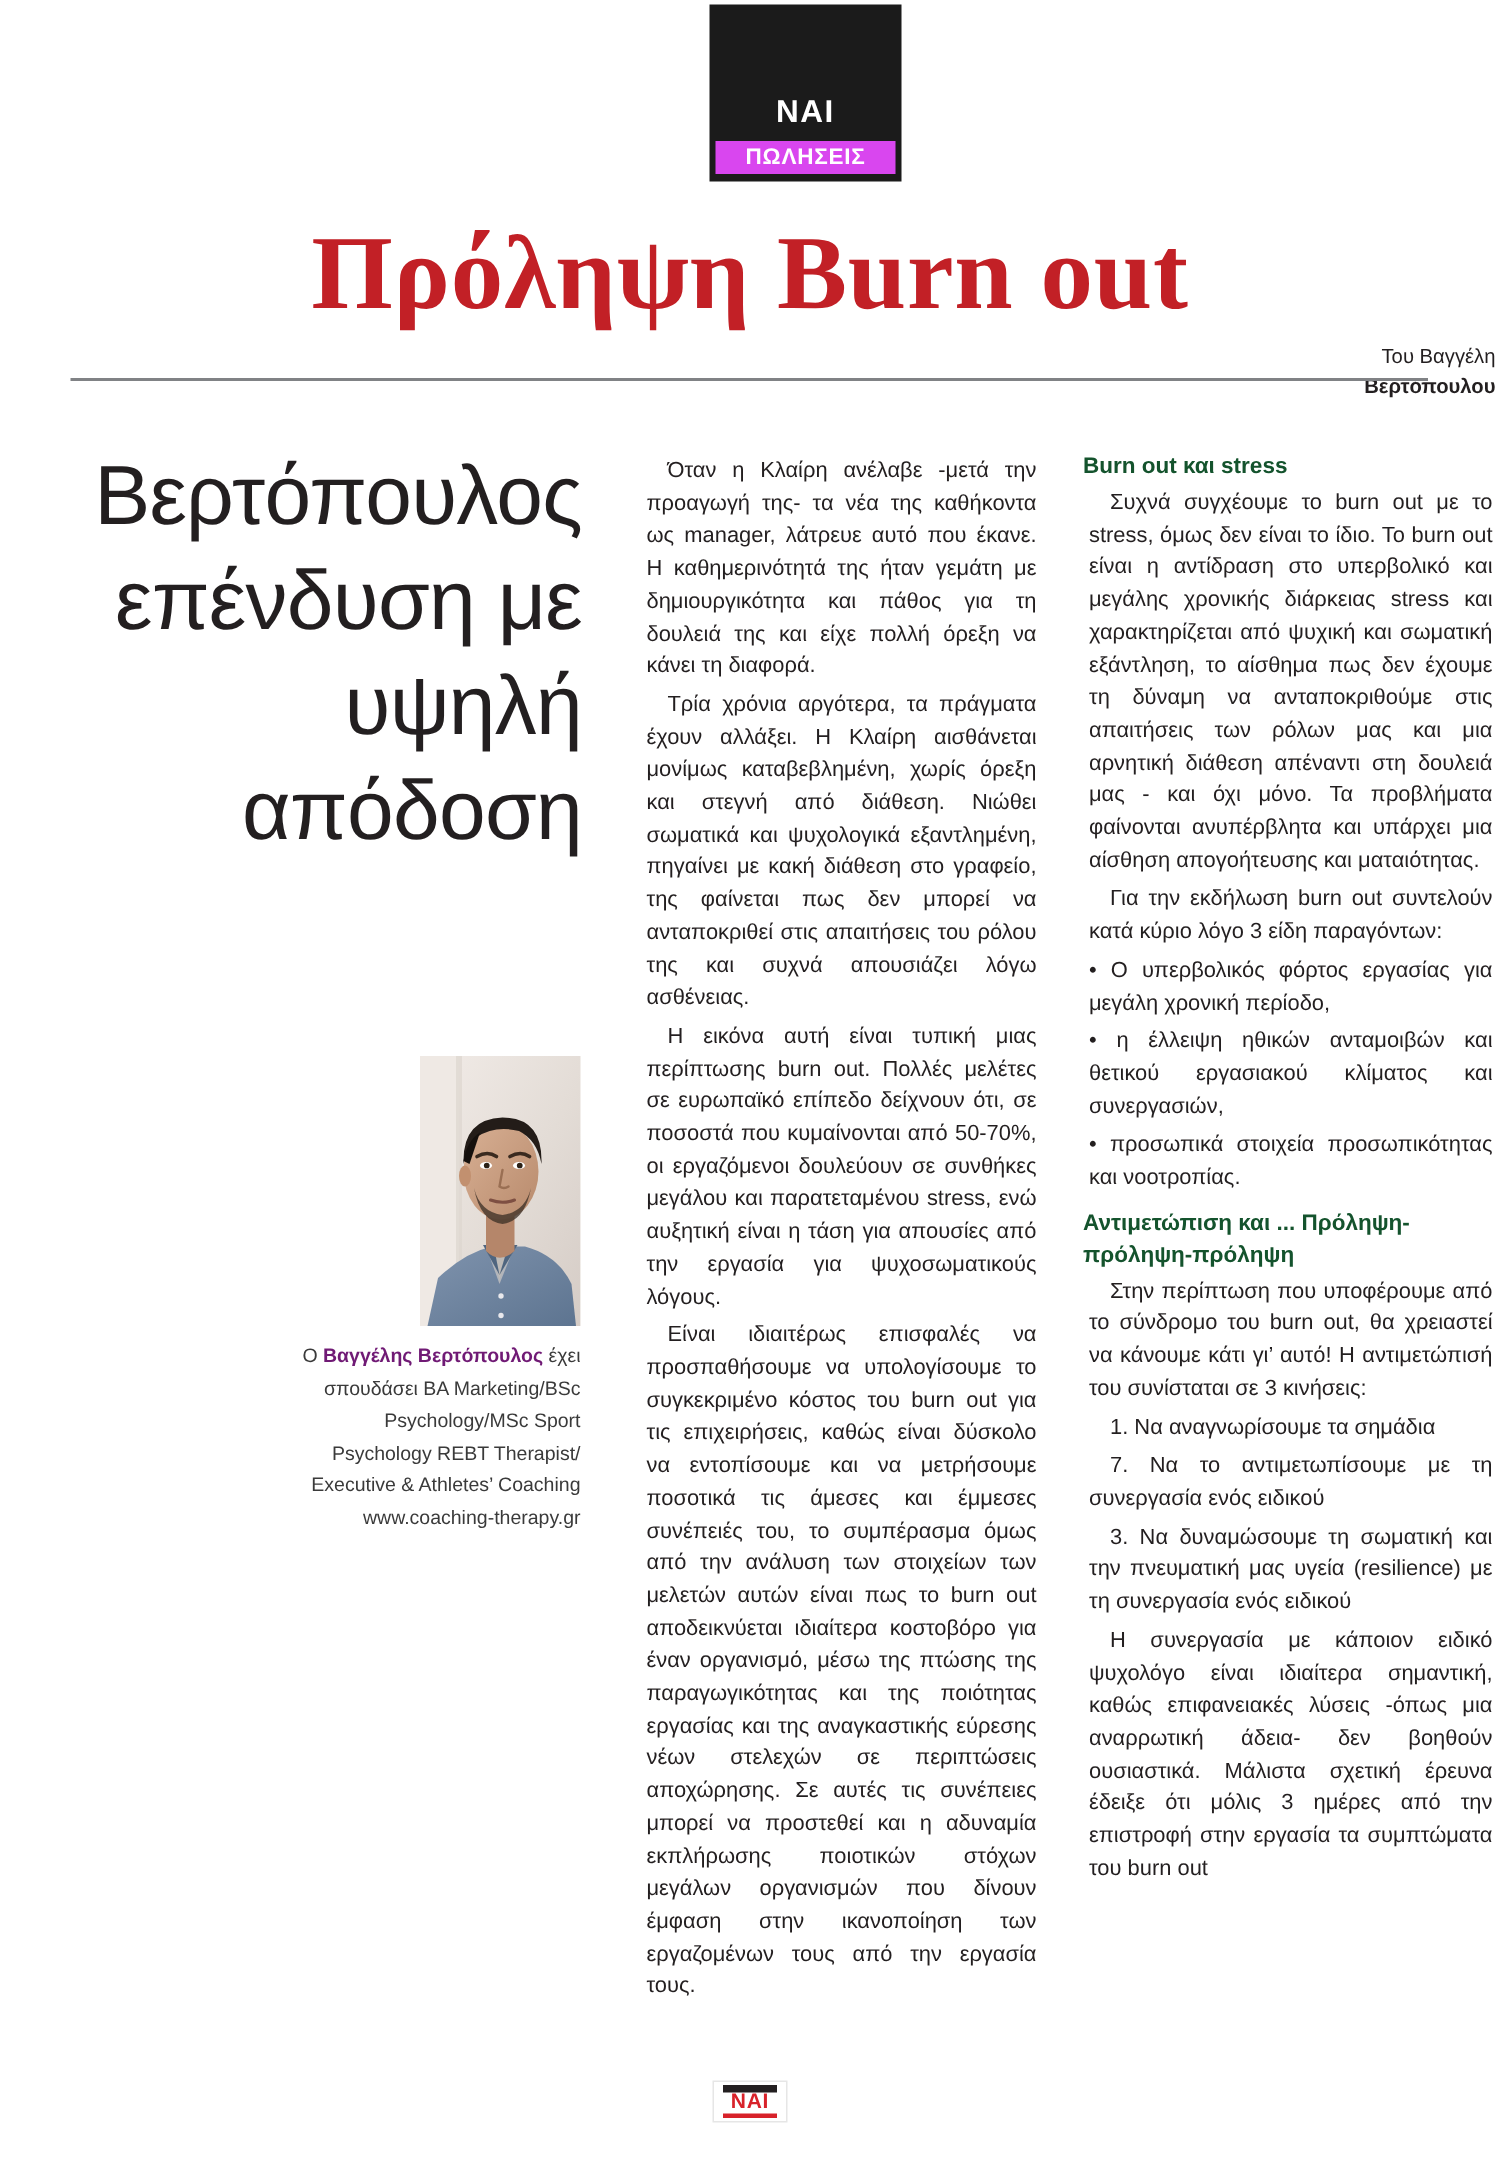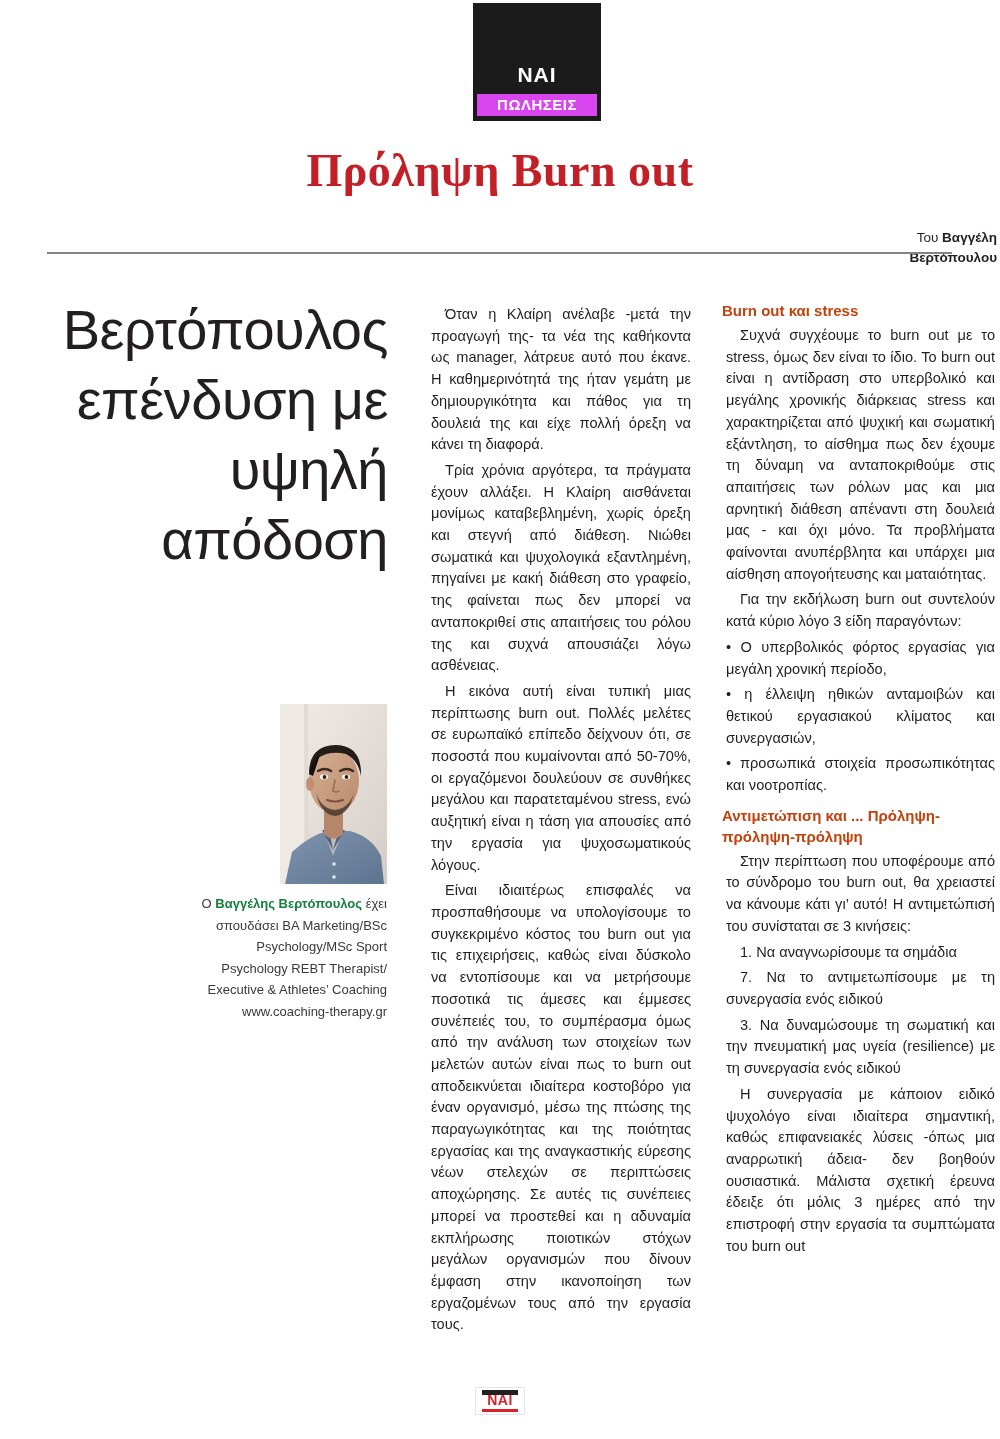--- a/index.html
+++ b/index.html
@@ -63,39 +63,39 @@
 
   
   .article-title {
     position: absolute;
     left: 0;
     top: 148px;
     width: 1000px;
     text-align: center;
     color: #c22026;
     font-family: "Liberation Serif", serif;
-    font-size: 46px;
+    font-size: 70px;
     font-weight: bold;
     letter-spacing: 0.5px;
     line-height: 1;
   }
 
   
   .byline {
     position: absolute;
     right: 3px;
     top: 228px;
     width: 230px;
     text-align: right;
     font-size: 13.5px;
     line-height: 20px;
     color: #231f20;
   }
   .byline .pre { font-weight: normal; margin-left: 43px; }
-  .byline .name { font-weight: bold; }
+  .byline .name { font-weight: normal; }
   .byline .surname { font-weight: bold; display: block; text-align: right; }
   .title-rule {
     position: absolute;
     left: 47px;
     top: 252px;
     width: 905px;
     height: 2px;
     background: #808285;
   }
 
@@ -129,21 +129,21 @@
   .caption {
     position: absolute;
     left: 190px;
     top: 893px;
     width: 197px;
     text-align: right;
     font-size: 13px;
     line-height: 21.5px;
     color: #3a3a3a;
   }
-  .caption b { font-weight: bold; color: #15803d; }
+  .caption b { font-weight: bold; color: #701a75; }
 
   
   .col {
     position: absolute;
     top: 300px;
     font-size: 14.6px;
     line-height: 21.7px;
     text-align: justify;
     color: #231f20;
   }
@@ -152,21 +152,21 @@
     text-indent: 14px;
   }
   .col p.bullet { text-indent: 0; }
   .col p.numitem { text-indent: 14px; }
   .col h2 {
     margin: 0 0 1px 0;
     font-size: 15px;
     line-height: 21px;
     font-weight: bold;
     text-align: left;
-    color: #c2410c;
+    color: #14532d;
   }
   .col h2.spaced { margin-top: 8px; }
 
   #col-2 { left: 427px; width: 268px; }
   #col-3 { left: 722px; width: 277px; }
 
   
   .footer {
     position: absolute;
     left: 0;

